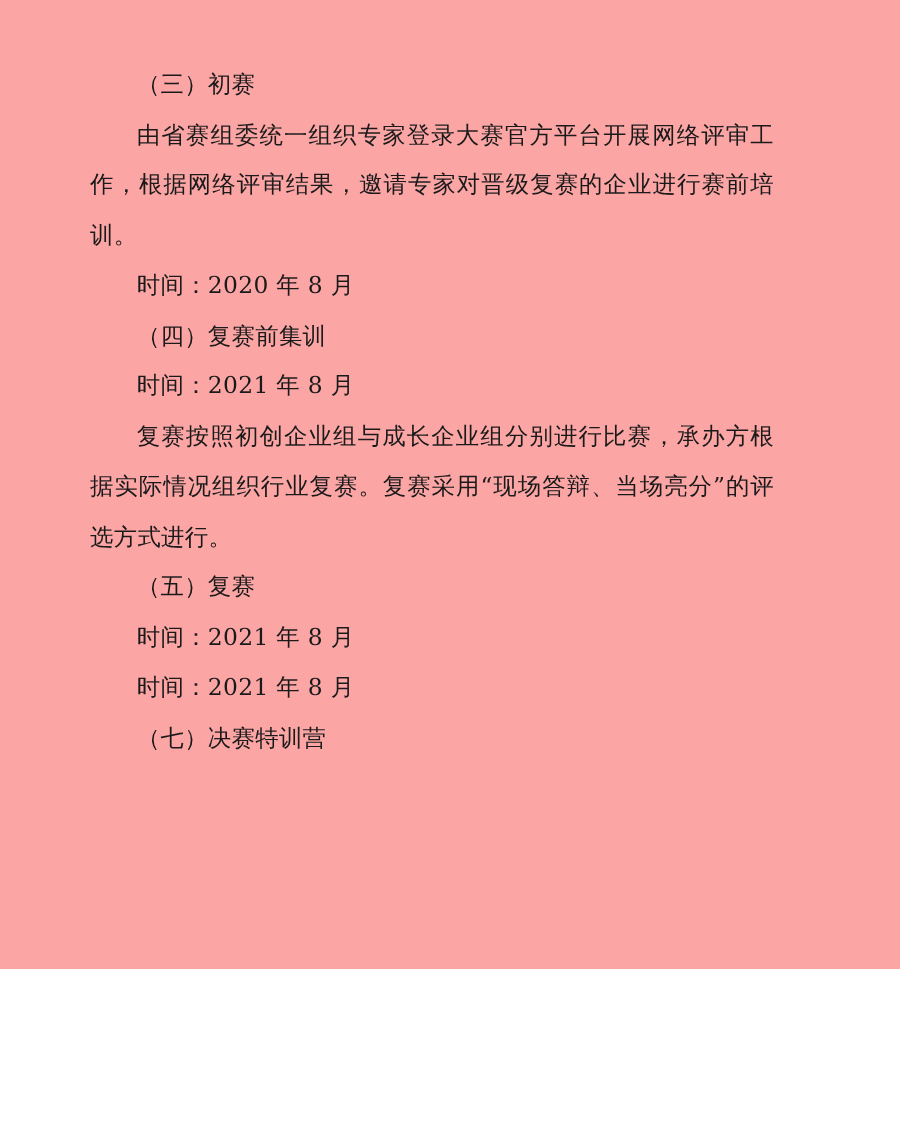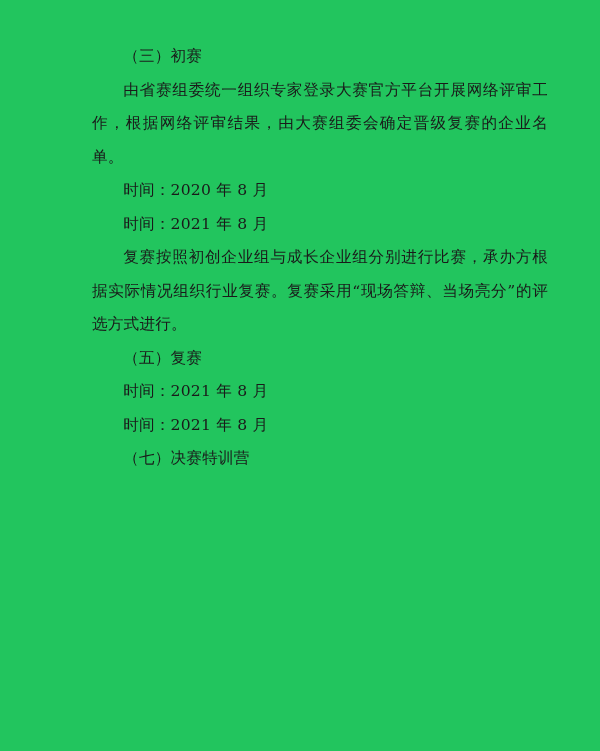--- a/index.html
+++ b/index.html
@@ -10,24 +10,24 @@
   body {
     width: 600px;
     height: 751px;
     overflow: hidden;
     font-family: "DejaVu Serif", "Liberation Serif", serif;
     color: #000000;
   }
   .page {
     position: relative;
     width: 600px;
-    height: 751px;
-    background: #22c55e;
+    height: 646px;
+    background: #fca5a5;
     box-sizing: border-box;
-    padding: 40px 72px 24px 92px;
+    padding: 40px 72px 24px 60px;
   }
   .doc-body {
     width: 456px;
   }
   .para {
     font-size: 15.6px;
     line-height: 33.5px;
     text-align: justify;
     text-justify: inter-ideograph;
     margin: 0;
@@ -44,23 +44,24 @@
     text-indent: 2em;
   }
 </style>
 </head>
 <body>
 
 <div class="page">
   <div class="doc-body">
 
     <p class="para heading">（三）初赛</p>
-    <p class="para indent">由省赛组委统一组织专家登录大赛官方平台开展网络评审工作，根据网络评审结果，由大赛组委会确定晋级复赛的企业名单。</p>
+    <p class="para indent">由省赛组委统一组织专家登录大赛官方平台开展网络评审工作，根据网络评审结果，邀请专家对晋级复赛的企业进行赛前培训。</p>
     <p class="para time">时间：2020 年 8 月</p>
 
+    <p class="para heading">（四）复赛前集训</p>
     <p class="para time">时间：2021 年 8 月</p>
 
     <p class="para indent">复赛按照初创企业组与成长企业组分别进行比赛，承办方根据实际情况组织行业复赛。复赛采用“现场答辩、当场亮分”的评选方式进行。</p>
     <p class="para heading">（五）复赛</p>
     <p class="para time">时间：2021 年 8 月</p>
 
     <p class="para time">时间：2021 年 8 月</p>
 
     <p class="para heading">（七）决赛特训营</p>
 

